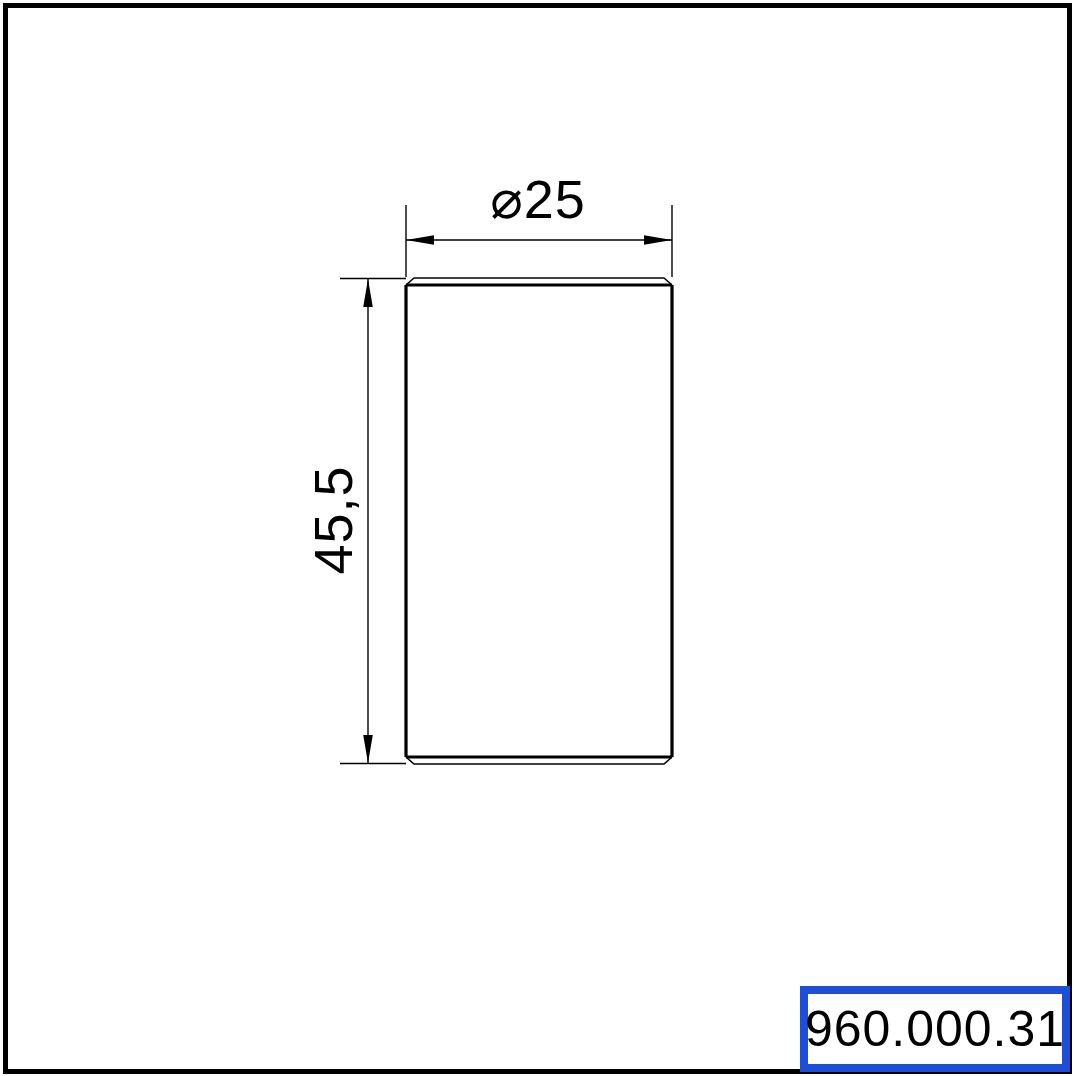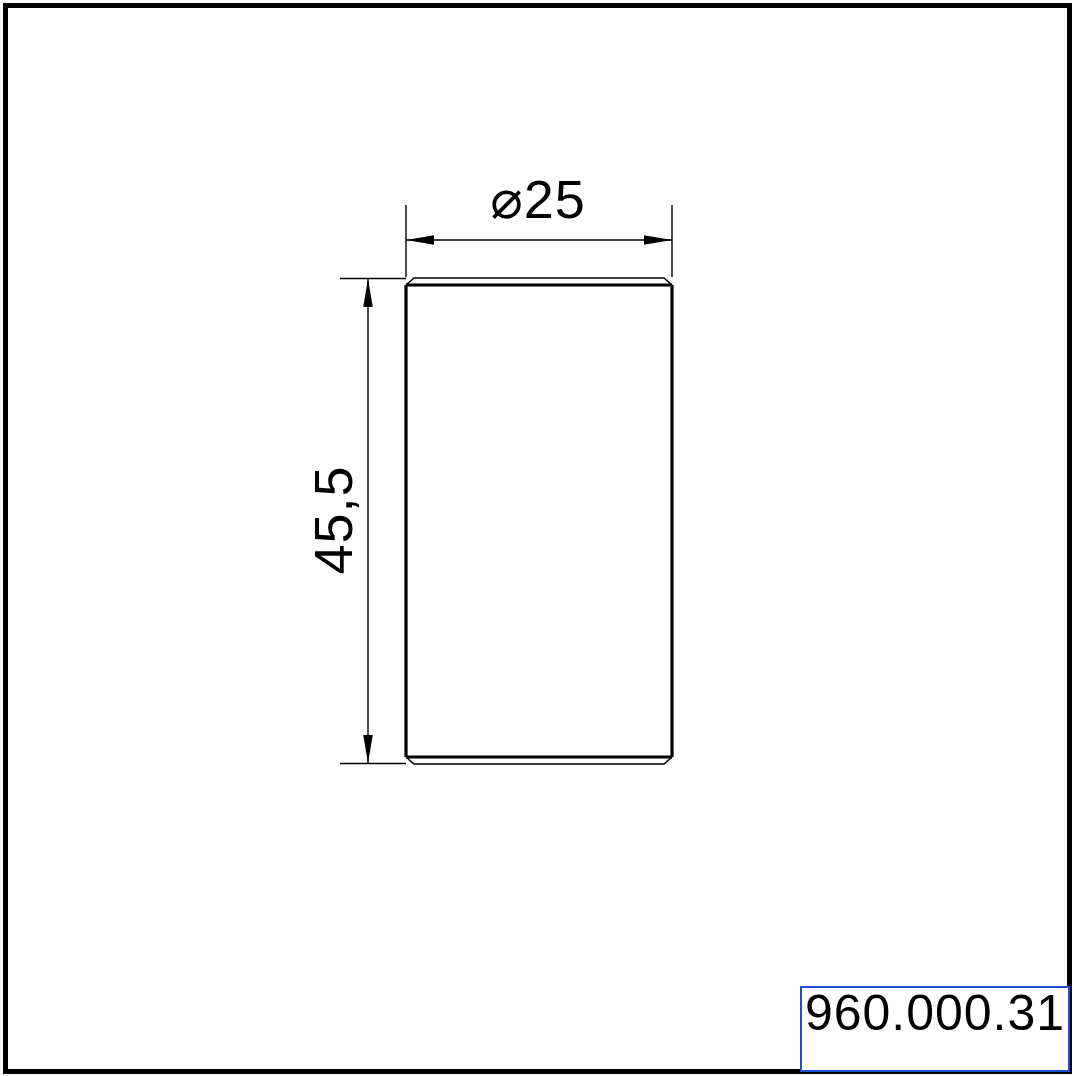--- a/index.html
+++ b/index.html
@@ -52,25 +52,25 @@
     width: 200px;
     transform: rotate(-90deg);
     transform-origin: center center;
   }
   .title-block {
     position: absolute;
     left: 800px;
     top: 986px;
     right: 4px;
     bottom: 4px;
-    border: 2px solid #1d4ed8;
+    border: 8px solid #1d4ed8;
     box-sizing: border-box;
     background: #ffffff;
     display: flex;
-    align-items: flex-start;
+    align-items: center;
     justify-content: center;
   }
   .part-number {
     font-size: 50px;
     line-height: 1;
     letter-spacing: 1px;
     white-space: nowrap;
     color: #000000;
   }
 </style>

